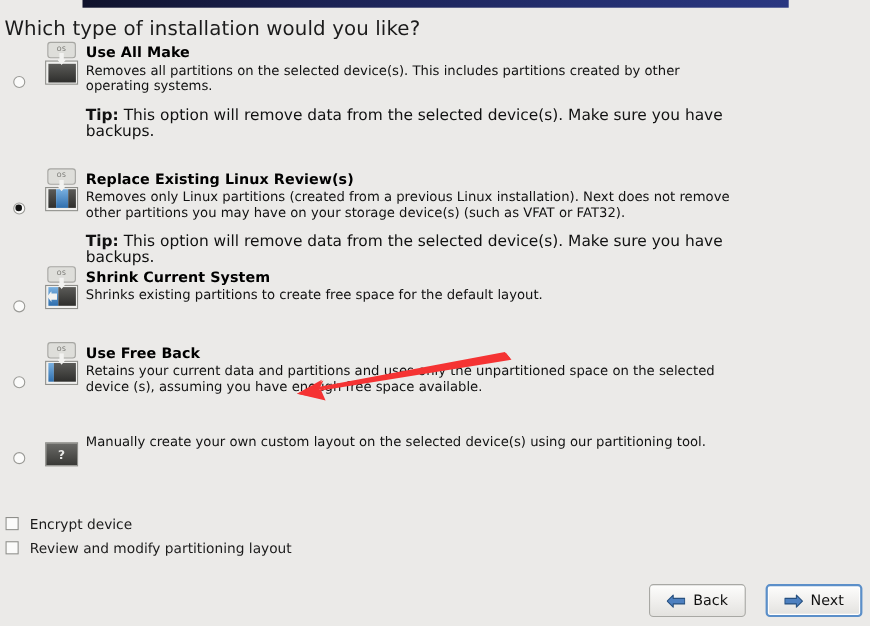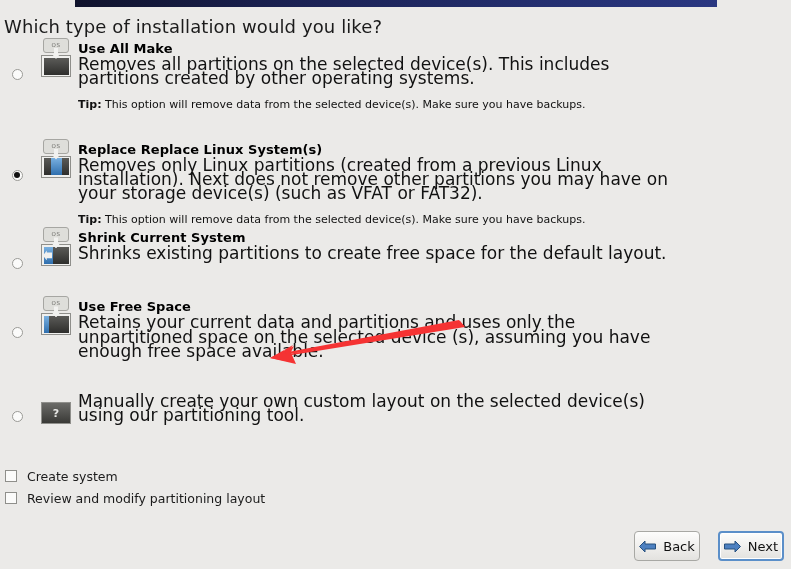--- a/index.html
+++ b/index.html
@@ -166,28 +166,28 @@
     padding-right: 90px;
   }
   .opt-title {
     font-size: 13px;
     font-weight: bold;
     color: #000000;
     margin: 0 0 1px 0;
     letter-spacing: 0.05px;
   }
   .opt-desc {
-    font-size: 17px;
+    font-size: 12px;
     line-height: 14.2px;
     color: #111111;
     margin: 0;
     max-width: 600px;
   }
   .opt-tip {
-    font-size: 11px;
+    font-size: 14px;
     line-height: 14.2px;
     color: #111111;
     margin: 13px 0 0 0;
   }
   .opt-tip b { font-weight: bold; }
 
   
   #row-0 { margin-top: 0px; }
   #row-1 { margin-top: 26px; }
   #row-2 { }
@@ -241,21 +241,21 @@
     right: 7px;
     bottom: 8px;
     display: flex;
     gap: 18px;
   }
   .btn {
     display: flex;
     align-items: center;
     justify-content: center;
     gap: 7px;
-    width: 66px;
+    width: 88px;
     height: 30px;
     border: 1px solid #a8a8a4;
     border-radius: 4px;
     background: linear-gradient(to bottom, #fdfdfc 0%, #f0efed 52%, #e3e2df 100%);
     font-size: 13px;
     color: #111111;
     box-sizing: border-box;
     cursor: pointer;
   }
   .btn.focused {
@@ -306,21 +306,21 @@
         <div class="disk-box">
           <div class="disk-fill">
             <div class="seg-dark" style="width:28%"></div>
             <div class="seg-blue" style="width:44%"></div>
             <div class="seg-dark" style="width:28%"></div>
           </div>
         </div>
       </div>
     </div>
     <div class="text-cell">
-      <div class="opt-title">Replace Replace Linux System(s)</div>
+      <div class="opt-title">Replace Existing Linux Review(s)</div>
       <div class="opt-desc">Removes only Linux partitions (created from a previous Linux installation).  Next does not remove other partitions you may have on your storage device(s) (such as VFAT or FAT32).</div>
       <div class="opt-tip"><b>Tip:</b> <span>This option will remove data from the selected device(s).  Make sure you have backups.</span></div>
     </div>
   </div>
 
   <div class="option-row" id="row-2">
     <div class="radio-cell">
       <span class="radio"></span>
     </div>
     <div class="icon-cell">
@@ -352,21 +352,21 @@
         <div class="arrow-down"></div>
         <div class="disk-box">
           <div class="disk-fill">
             <div class="seg-blue" style="width:20%"></div>
             <div class="seg-dark" style="width:80%"></div>
           </div>
         </div>
       </div>
     </div>
     <div class="text-cell">
-      <div class="opt-title">Use Free Space</div>
+      <div class="opt-title">Use Free Back</div>
       <div class="opt-desc">Retains your current data and partitions and uses only the unpartitioned space on the selected device (s), assuming you have enough free space available.</div>
     </div>
   </div>
 
   <div class="option-row" id="row-4">
     <div class="radio-cell">
       <span class="radio"></span>
     </div>
     <div class="icon-cell">
       <div class="dev-icon">
@@ -381,21 +381,21 @@
 </div>
 
 <svg id="annot-arrow" viewBox="0 0 791 569">
   <polygon points="460,321 465,327 292,355 296,364 270,358 294,346 290,354" fill="#f53333"></polygon>
   <polygon points="459,320 464,326 290,354 284,350 291,362 270,358 293,345 288,352" fill="#f53333"></polygon>
 </svg>
 
 <div id="checks">
   <div class="check-row">
     <span class="checkbox"></span>
-    <span class="check-label">Create system</span>
+    <span class="check-label">Encrypt device</span>
   </div>
   <div class="check-row">
     <span class="checkbox"></span>
     <span class="check-label">Review and modify partitioning layout</span>
   </div>
 </div>
 
 <div id="buttons">
   <div class="btn">
     <svg class="btn-arrow" viewBox="0 0 17 13">

